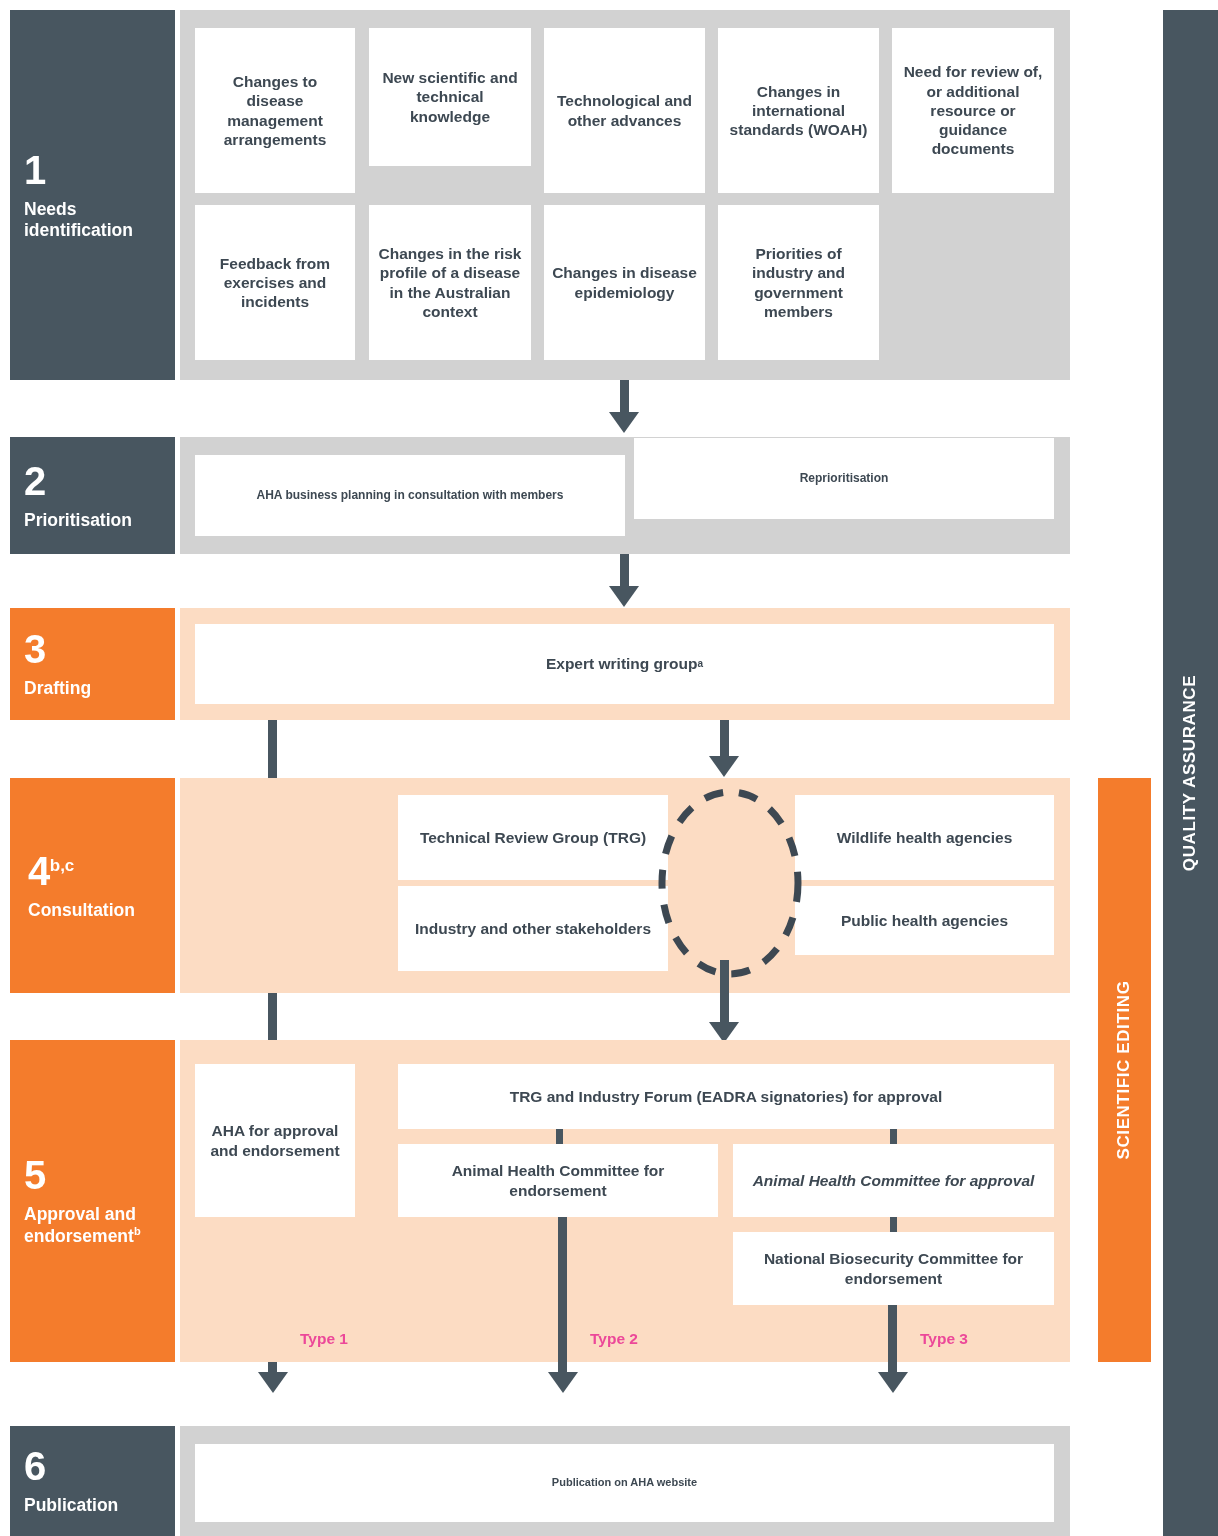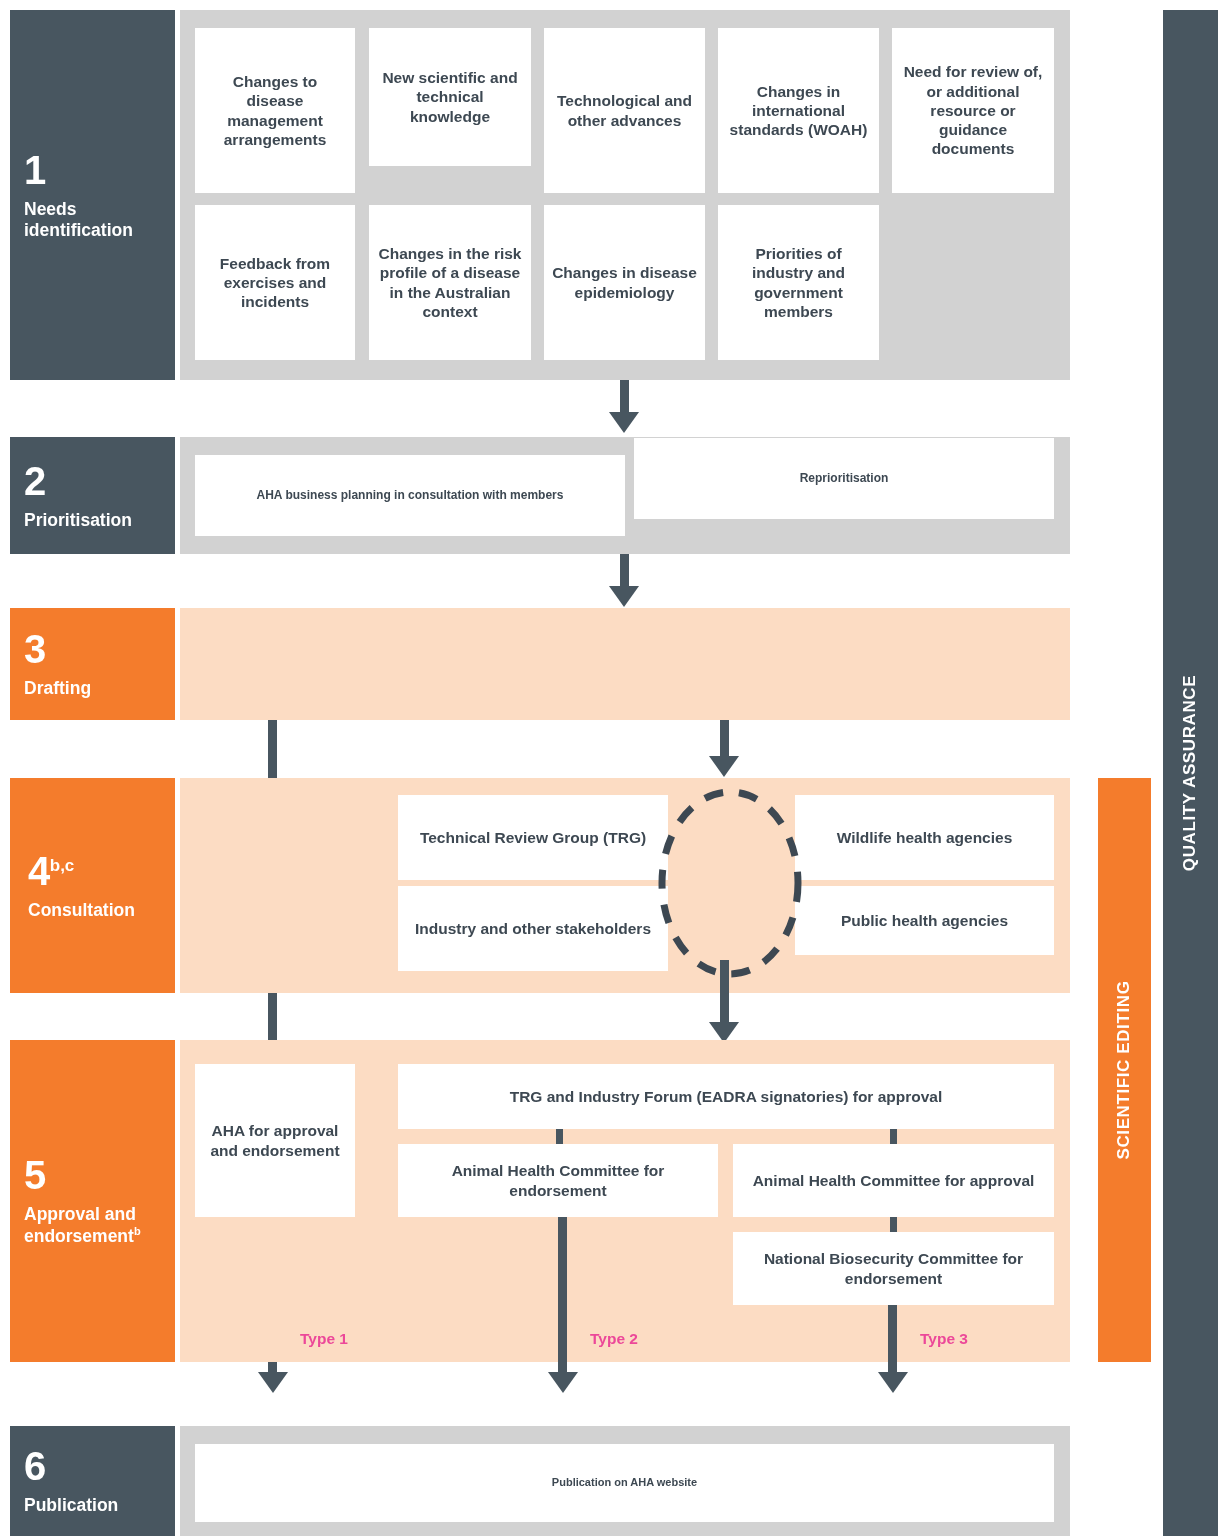--- a/index.html
+++ b/index.html
@@ -181,20 +181,24 @@
 
   <div class="vline" style="left:620px; top:554px; height:36px;"></div>
   <div class="arrowhead" style="left:609px; top:586px;"></div>
 
   <div class="step-label orange abs" style="top:608px; height:112px;">
     <span class="num">3</span>
     <span class="name">Drafting</span>
   </div>
   <div class="band band-peach" style="top:608px; height:112px;"></div>
 
+  <div class="card s3" style="left:195px; top:624px; width:859px; height:80px;">
+    <span>Expert writing group</span>
+      <span class="sup">a</span>
+  </div>
 
   <div class="vline" style="left:720px; top:720px; height:40px;"></div>
   <div class="arrowhead" style="left:709px; top:756px;"></div>
 
   <div class="vline" style="left:268px; top:720px; height:655px;"></div>
 
   <div class="step-label orange abs" style="top:778px; height:215px;padding-left:18px;">
     <span class="num"><span>4</span><span class="sup">b,c</span></span>
     <span class="name">Consultation</span>
   </div>
@@ -219,21 +223,21 @@
   <div class="band band-peach" style="top:1040px; height:322px;"></div>
 
   <div class="card s5" style="left:195px; top:1064px; width:160px; height:153px;">AHA for approval and endorsement</div>
 
   <div class="card s5" style="left:398px; top:1064px; width:656px; height:65px;">TRG and Industry Forum (EADRA signatories) for approval</div>
 
   <div class="vline-thin" style="left:556px; top:1129px; height:15px;"></div>
   <div class="vline-thin" style="left:890px; top:1129px; height:15px;"></div>
 
   <div class="card s5" style="left:398px; top:1144px; width:320px; height:73px;">Animal Health Committee for endorsement</div>
-  <div class="card s5" style="left:733px; top:1144px; width:321px; height:73px;">Animal Health Committee for approval</div>
+  <div class="card s5" style="left:733px; top:1144px; width:321px; height:73px;font-style:italic;">Animal Health Committee for approval</div>
 
   <div class="vline-thin" style="left:890px; top:1217px; height:15px;"></div>
 
   <div class="card s5" style="left:733px; top:1232px; width:321px; height:73px;">National Biosecurity Committee for endorsement</div>
 
   <div class="vline" style="left:558px; top:1217px; height:158px;"></div>
   <div class="vline" style="left:888px; top:1305px; height:70px;"></div>
 
   <div class="type-label" style="left:300px; top:1330px;">Type 1</div>
   <div class="type-label" style="left:590px; top:1330px;">Type 2</div>

